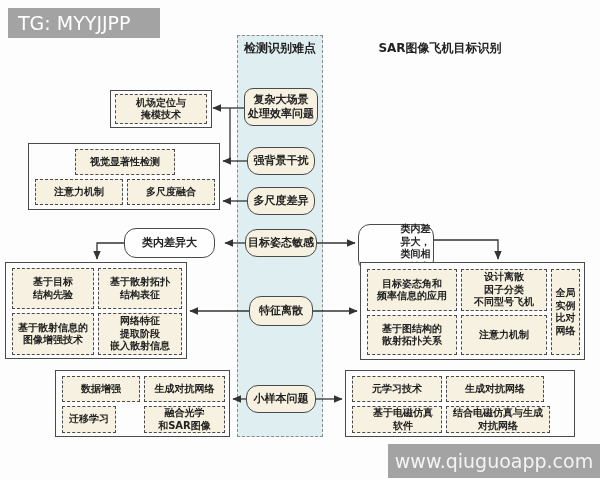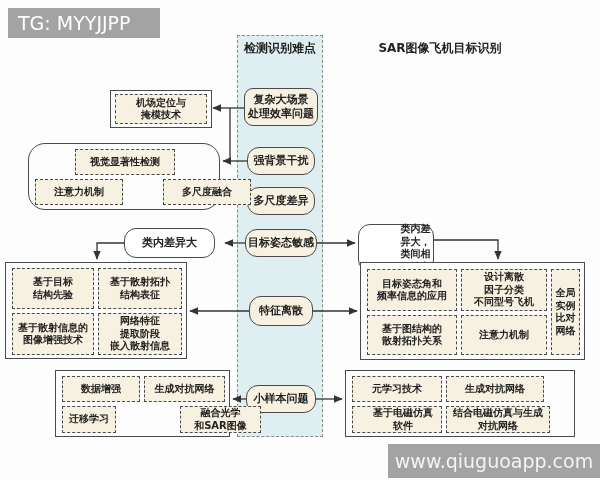--- a/index.html
+++ b/index.html
@@ -69,28 +69,28 @@
     <span class="label">小样本问题</span>
   </div>
 
   <div class="group" style="left:110px;top:90px;width:102px;height:38px;">
     <div class="sub" style="left:4px;top:3px;width:92px;height:30px;">
       <span class="label">机场定位与
 掩模技术</span>
     </div>
   </div>
 
-  <div class="group" style="left:28px;top:143px;width:192px;height:67px;border-radius:17px;">
+  <div class="group" style="left:28px;top:143px;width:192px;height:67px;">
     <div class="sub" style="left:46px;top:5px;width:100px;height:26px;">
       <span class="label">视觉显著性检测</span>
     </div>
     <div class="sub" style="left:6px;top:35px;width:88px;height:26px;">
       <span class="label">注意力机制</span>
     </div>
-    <div class="sub" style="left:98px;top:35px;width:88px;height:26px;margin-left:36px;">
+    <div class="sub" style="left:98px;top:35px;width:88px;height:26px;">
       <span class="label">多尺度融合</span>
     </div>
   </div>
 
   <div class="round white" style="left:124px;top:228px;width:91px;height:30px;">
     <span class="label">类内差异大</span>
   </div>
 
   <div class="group" style="left:5px;top:262px;width:182px;height:97px;">
     <div class="sub" style="left:6px;top:5px;width:82px;height:41px;">
@@ -115,21 +115,21 @@
   <div class="group" style="left:55px;top:370px;width:175px;height:67px;">
     <div class="sub" style="left:6px;top:5px;width:78px;height:26px;">
       <span class="label">数据增强</span>
     </div>
     <div class="sub" style="left:88px;top:5px;width:81px;height:26px;">
       <span class="label">生成对抗网络</span>
     </div>
     <div class="sub" style="left:6px;top:35px;width:54px;height:27px;">
       <span class="label">迁移学习</span>
     </div>
-    <div class="sub" style="left:88px;top:35px;width:81px;height:27px;margin-left:36px;">
+    <div class="sub" style="left:88px;top:35px;width:81px;height:27px;">
       <span class="label">融合光学
 和SAR图像</span>
     </div>
   </div>
 
   <div class="round white" style="left:358px;top:224px;width:76px;height:48px;font-size:10px;padding-left:39px;">
     <span class="label">类内差异大，
 类间相似性高</span>
   </div>
 

